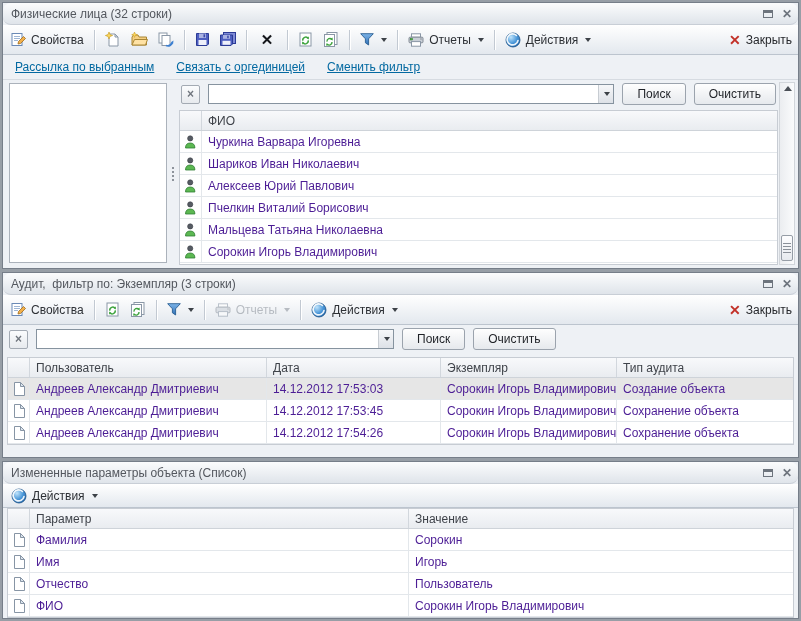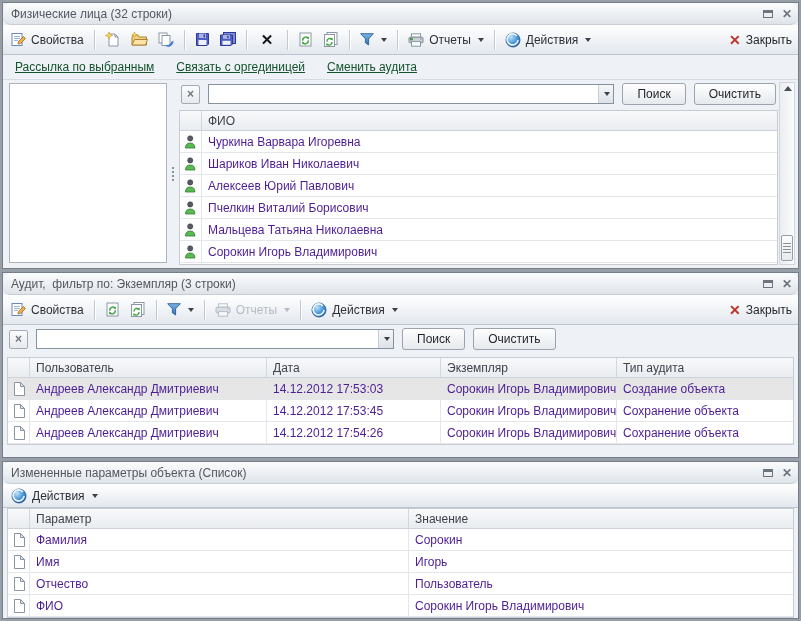--- a/index.html
+++ b/index.html
@@ -54,21 +54,21 @@
   .disabled { opacity:.55; }
   .disabled .tb-label { color:#878e97; }
   .disabled .caret { border-top-color:#878e97; }
 
   
   .linksrow {
     height:25px; flex:none; display:flex; align-items:center; gap:22px;
     padding:0 12px; font-size:12px;
     border-bottom:1px solid #d6dbe1;
   }
-  .linksrow a { color:#14532d; text-decoration:underline; cursor:pointer; }
+  .linksrow a { color:#0369a1; text-decoration:underline; cursor:pointer; }
 
   
   .content1 { flex:1; min-height:0; display:flex; padding:2px 3px 3px 6px; }
   .leftpane { width:158px; flex:none; margin:1px 0 2px 0; background:#fff; border:1px solid #abb2bb; }
   .vsplit { width:12px; flex:none; display:flex; align-items:center; justify-content:center; }
   .vsplit .dots { display:flex; flex-direction:column; gap:2px; }
   .vsplit .dots i { width:2px; height:2px; background:#8d939b; display:block; }
   .rightpane { flex:1; min-width:0; display:flex; }
   .rp-col { flex:1; min-width:0; display:flex; flex-direction:column; }
 
@@ -265,21 +265,21 @@
       </span>
       <span class="tb-close">
         <span class="x-red">✕</span>
         <span>Закрыть</span>
       </span>
     </div>
 
     <div class="linksrow">
       <a>Рассылка по выбранным</a>
       <a>Связать с оргединицей</a>
-      <a>Сменить аудита</a>
+      <a>Сменить фильтр</a>
     </div>
 
     <div class="content1">
       <div class="leftpane"></div>
       <div class="vsplit">
         <span class="dots">
             <i></i>
             <i></i>
             <i></i>
             <i></i>

